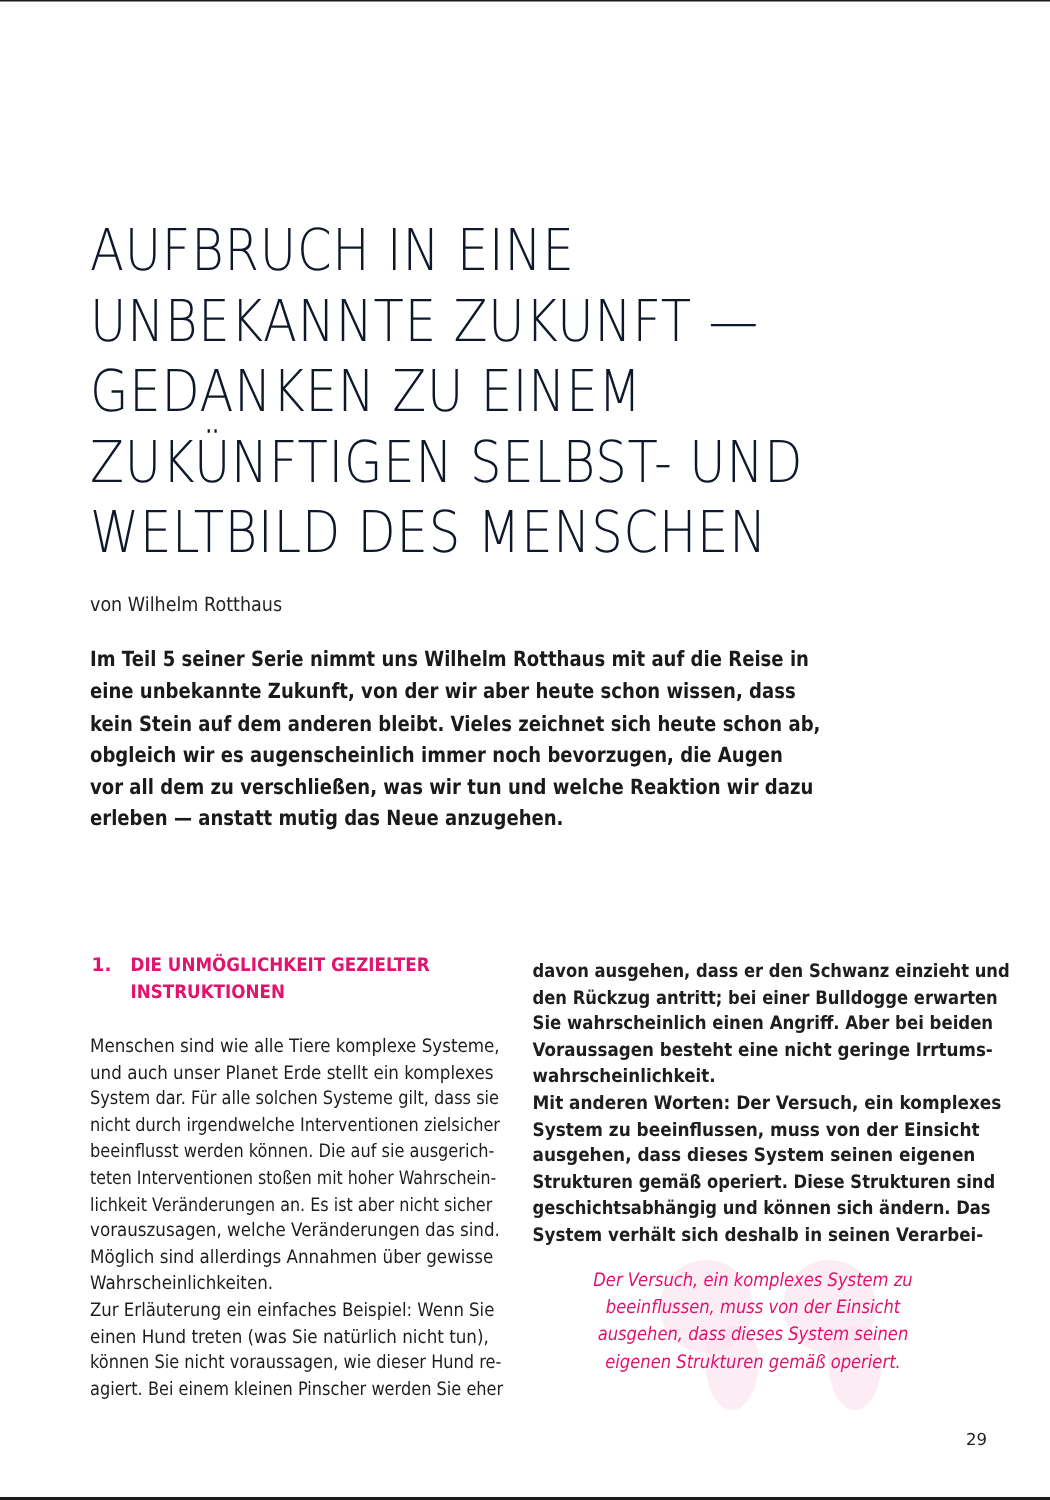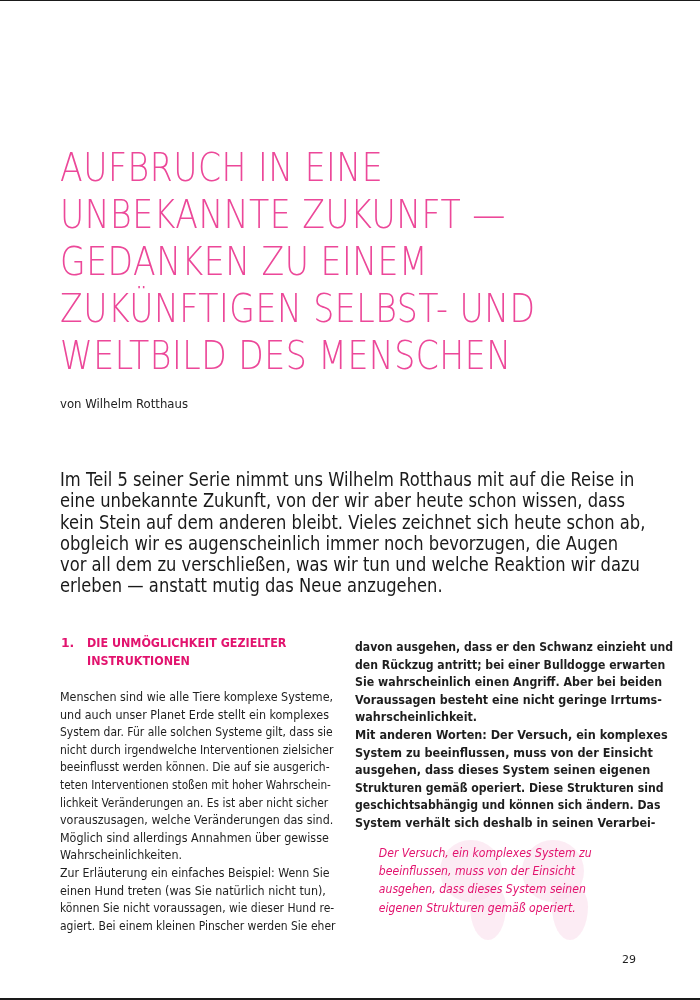--- a/index.html
+++ b/index.html
@@ -4,35 +4,35 @@
   <style>
     * { margin: 0; padding: 0; box-sizing: border-box; }
     html, body { width: 700px; height: 1000px; background: #ffffff; overflow: hidden; }
     body { position: relative; font-family: "DejaVu Sans", sans-serif; color: #1e1e1e; }
 
     .edge-top { position: absolute; left: 0; top: 0; width: 700px; height: 1px; background: #1a1a1a; }
     .edge-bottom { position: absolute; left: 0; bottom: 0; width: 700px; height: 2px; background: #1a1a1a; }
 
     .title {
       position: absolute; left: 60px; top: 144px; width: 600px;
-      color: #ec4899; font-family: "DejaVu Sans", sans-serif; font-weight: 300;
+      color: #0f172a; font-family: "DejaVu Sans", sans-serif; font-weight: 300;
       font-size: 38.5px; line-height: 47px; letter-spacing: 0.6px;
       text-transform: uppercase; white-space: nowrap;
     }
     .title .line { display: block; }
     .title .line { transform: scaleX(0.86); transform-origin: left center; }
 
     .byline {
       position: absolute; left: 60px; top: 396px;
       font-size: 13px; color: #222; transform: scaleX(0.9); transform-origin: left;
     }
 
     .lead {
-      position: absolute; left: 60px; top: 469px; width: 620px;
-      font-size: 19px; line-height: 21.3px; color: #1a1a1a;
+      position: absolute; left: 60px; top: 430px; width: 620px;
+      font-size: 14px; line-height: 21.3px; color: #1a1a1a; font-weight: bold;
     }
     .lead .line { display: block; white-space: nowrap; transform: scaleX(0.86); transform-origin: left center; }
 
     .col { position: absolute; top: 634px; font-size: 12.4px; line-height: 17.6px; color: #1e1e1e; }
     .col-left { left: 60px; width: 271px; }
     .col-right { left: 355px; width: 286px; top: 638px; font-weight: bold; }
 
     .col .line {
       display: block; white-space: nowrap; text-align: justify; text-align-last: justify;
       transform-origin: left center;
@@ -42,30 +42,30 @@
     .section-heading {
       color: #e2136e; font-weight: bold; font-size: 12.4px; line-height: 18px;
       margin-bottom: 18px; position: relative; padding-left: 27px;
     }
     .section-heading .num { position: absolute; left: 1px; top: 0; }
     .section-heading .hline { display: block; white-space: nowrap; transform: scaleX(0.9); transform-origin: left center; }
 
     .pullquote {
       position: absolute; left: 362px; top: 844px; width: 280px;
       color: #e2136e; font-style: italic; font-size: 12.4px; line-height: 18.2px;
-      text-align: left;
+      text-align: center;
     }
     .pullquote .line { display: block; white-space: nowrap; transform: scaleX(0.88); }
     .pq-bg {
       position: absolute; left: 430px; top: 834px; width: 170px; height: 110px; z-index: 0;
     }
     .pq-blob { position: absolute; border-radius: 50%; background: #fbe4ef; opacity: 0.7; }
 
     .page-number {
-      position: absolute; left: 622px; top: 953px; font-size: 11px; color: #1e1e1e;
+      position: absolute; left: 644px; top: 953px; font-size: 11px; color: #1e1e1e;
     }
   </style>
 </head>
 <body>
 
 <div class="edge-top"></div>
 
 <h1 class="title">
   <span class="line">AUFBRUCH IN EINE</span>
   <span class="line">UNBEKANNTE ZUKUNFT —</span>

